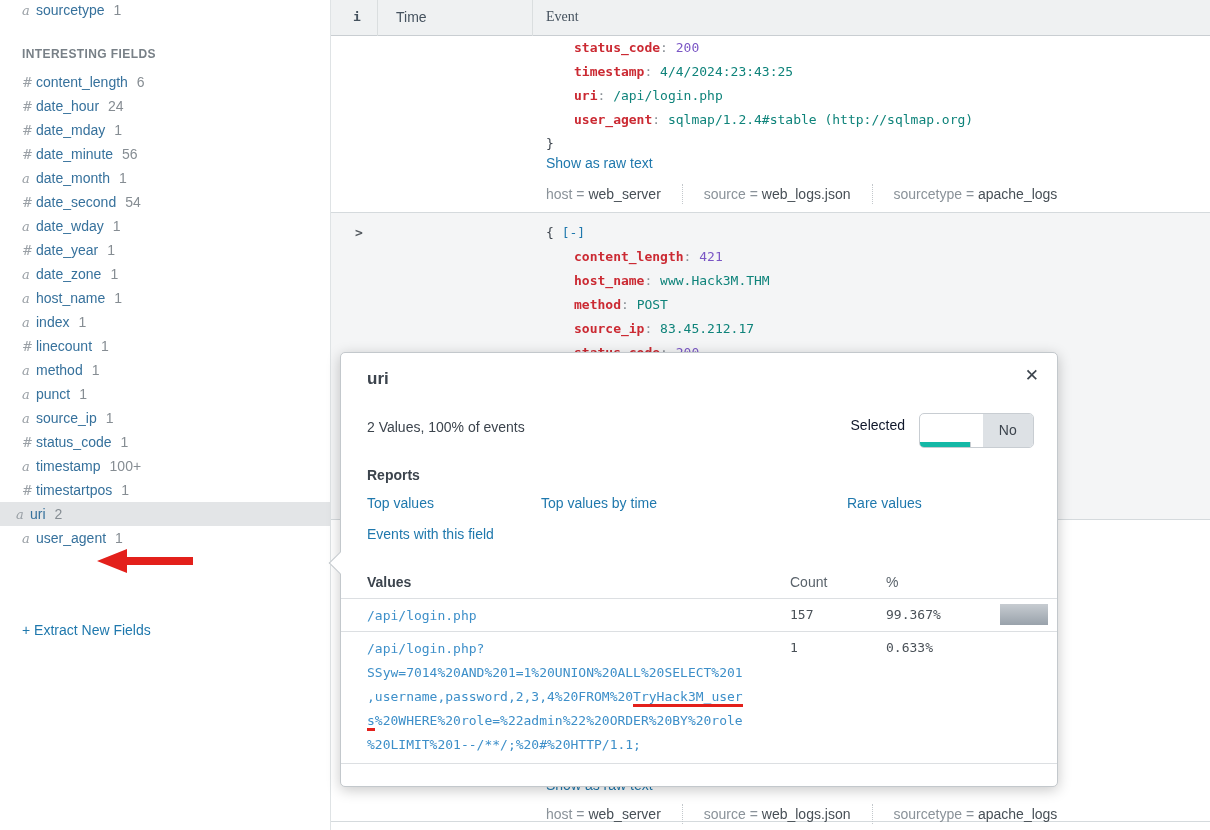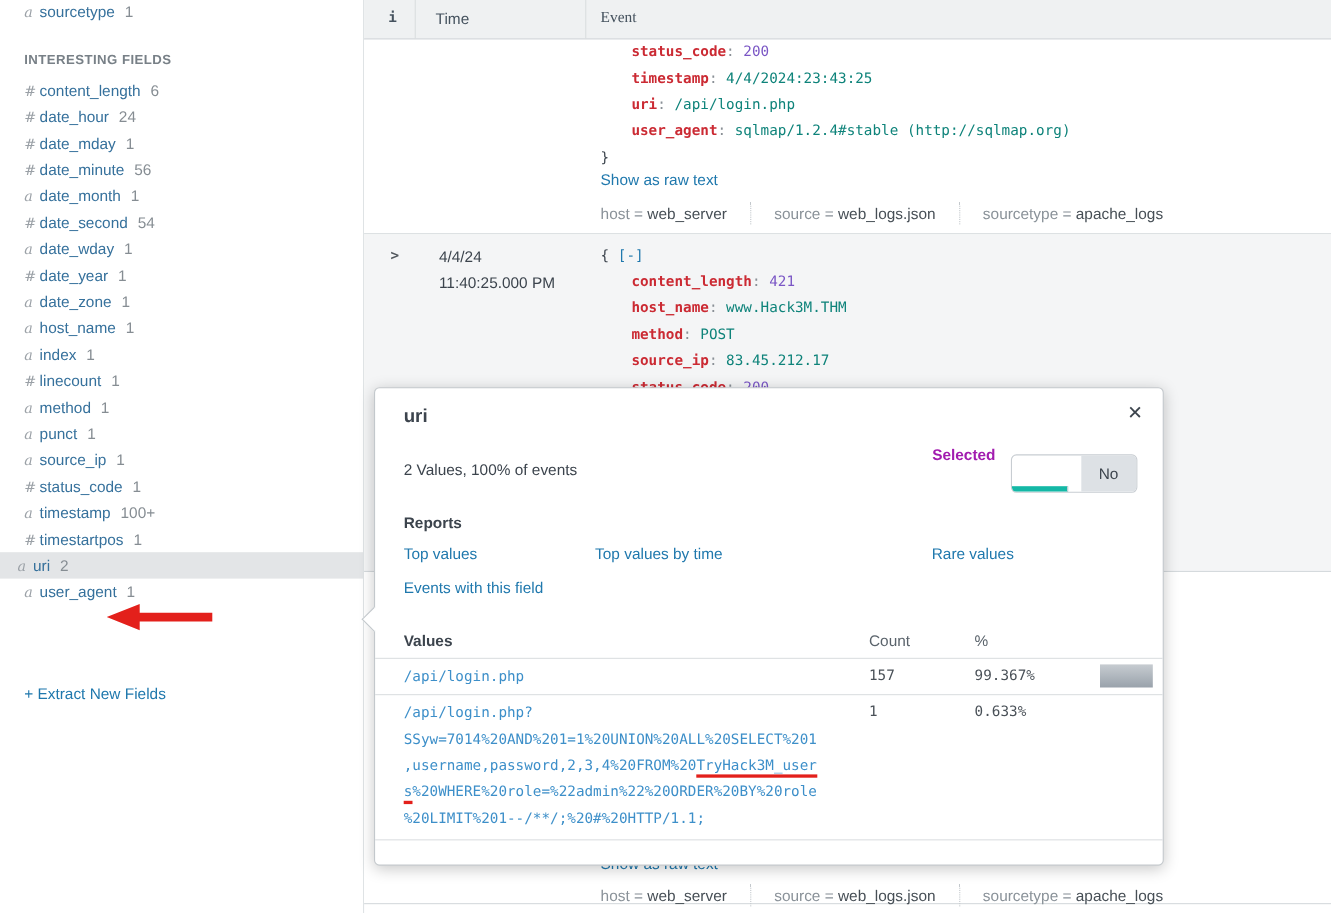--- a/index.html
+++ b/index.html
@@ -48,21 +48,21 @@
   .fsep { width:1px; height:20px; border-left:1px dotted #c3c8cc; margin:0 21px; }
 
   
   #modal { position:absolute; left:340px; top:352px; width:718px; height:435px; background:#fff;
            border:1px solid #c3c8cc; border-radius:5px; box-shadow:0 3px 14px rgba(0,0,0,.22); z-index:50; }
   #modal-notch { position:absolute; left:-9px; top:202px; width:16px; height:16px; background:#fff;
            border-left:1px solid #c3c8cc; border-bottom:1px solid #c3c8cc; transform:rotate(45deg); }
   #m-title { position:absolute; left:26px; top:16px; font-size:17px; font-weight:bold; color:#3c444d; }
   #m-close { position:absolute; right:18px; top:12px; font-size:17px; color:#3c444d; cursor:pointer; }
   #m-sub { position:absolute; left:26px; top:66px; }
-  #m-selected { position:absolute; right:152px; top:52px; color:#a21caf;font-weight:bold; }
+  #m-selected { position:absolute; right:152px; top:64px; color:#0f172a; }
   #m-toggle { position:absolute; right:23px; top:60px; width:115px; height:35px; border:1px solid #c8cdd2; border-radius:5px; display:flex; overflow:hidden; }
   .tbtn { width:57.5px; text-align:center; line-height:33px; cursor:pointer; color:#3c444d; }
   .tbtn.yes { background:#14b8a6; border-right:1px solid #c8cdd2;margin-top:28px; }
   .tbtn.no { background:#dde1e5;margin-left:12px; }
   #m-reports { position:absolute; left:26px; top:114px; font-weight:bold; }
   .rlink { position:absolute; color:#1f78ad; cursor:pointer; }
   #m-vh { position:absolute; left:0; top:218px; width:716px; height:28px; border-bottom:1px solid #dcdfe2; }
   #m-vh .vhv { position:absolute; left:26px; top:3px; font-weight:bold; }
   #m-vh .vhc { position:absolute; left:449px; top:3px; color:#5a636b; }
   #m-vh .vhp { position:absolute; left:545px; top:3px; color:#5a636b; }
@@ -126,24 +126,20 @@
         <span class="fitem"><span class="flab">host = </span><span class="fval">web_server</span></span>
         <span class="fsep"></span>
         <span class="fitem"><span class="flab">source = </span><span class="fval">web_logs.json</span></span>
         <span class="fsep"></span>
         <span class="fitem"><span class="flab">sourcetype = </span><span class="fval">apache_logs</span></span>
       </div>
   </div>
 
   <div id="evt2" class="event-row">
     <div class="exp mono">&gt;</div>
-    <div class="tcol" style="top:8px;">
-      <div>4/4/24</div>
-      <div>11:40:25.000 PM</div>
-    </div>
     <div class="jblock mono" style="top:8px;"><div class="j-line"><span class="br">{</span> <span class="lnk">[-]</span></div><div class="j-line ind"><span class="k">content_length</span><span class="c">: </span><span class="vn">421</span></div><div class="j-line ind"><span class="k">host_name</span><span class="c">: </span><span class="vs">www.Hack3M.THM</span></div><div class="j-line ind"><span class="k">method</span><span class="c">: </span><span class="vs">POST</span></div><div class="j-line ind"><span class="k">source_ip</span><span class="c">: </span><span class="vs">83.45.212.17</span></div><div class="j-line ind"><span class="k">status_code</span><span class="c">: </span><span class="vn">200</span></div></div>
     <div class="efooter" style="top:278px;">
         <span class="fitem"><span class="flab">host = </span><span class="fval">web_server</span></span>
         <span class="fsep"></span>
         <span class="fitem"><span class="flab">source = </span><span class="fval">web_logs.json</span></span>
         <span class="fsep"></span>
         <span class="fitem"><span class="flab">sourcetype = </span><span class="fval">apache_logs</span></span>
       </div>
   </div>
 

